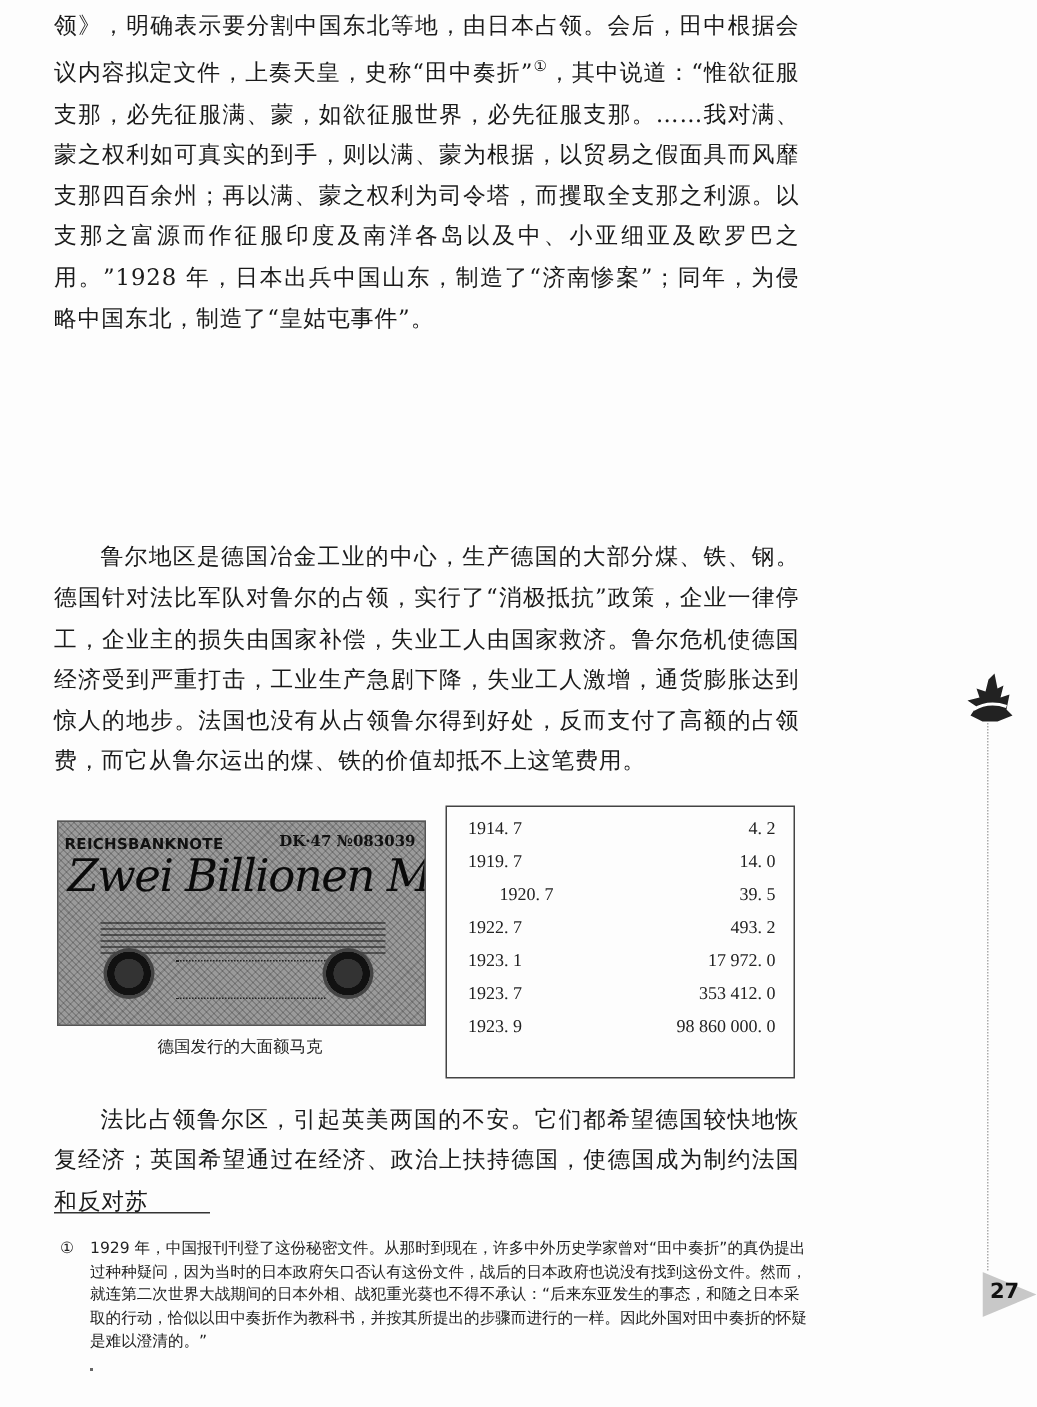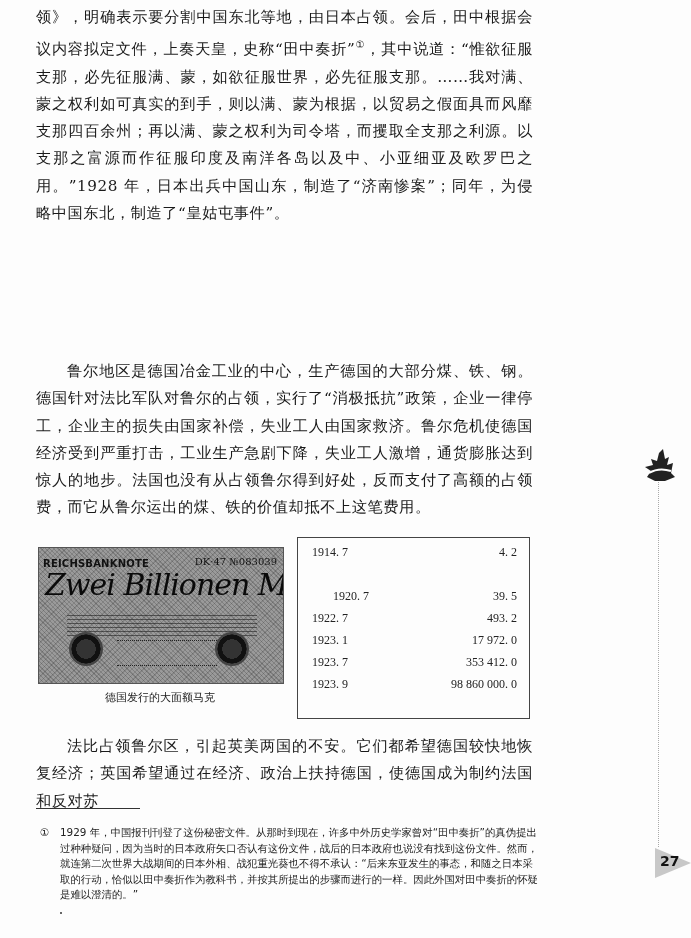--- a/index.html
+++ b/index.html
@@ -24,21 +24,21 @@
   .figure {
     position: absolute; left: 38px; top: 547px; width: 244px; height: 135px;
     background:
       repeating-linear-gradient(45deg, rgba(0,0,0,0.18) 0 1px, transparent 1px 3px),
       repeating-linear-gradient(-45deg, rgba(0,0,0,0.14) 0 1px, transparent 1px 4px),
       #9a9a9a;
     border: 1px solid #555;
     overflow: hidden;
   }
   .note-head { position: absolute; left: 4px; top: 10px; font-family: "DejaVu Sans", sans-serif; font-weight: bold; font-size: 10px; color: #111; letter-spacing: 0.2px; }
-  .note-serial { position: absolute; right: 6px; top: 8px; font-family: "DejaVu Serif", serif; font-size: 10px; color: #111; }
+  .note-serial { position: absolute; right: 6px; top: 8px; font-family: "DejaVu Serif", serif; font-size: 10px; color: #111; font-weight: bold; }
   .note-title { position: absolute; left: 6px; top: 19px; font-family: "DejaVu Serif", serif; font-style: italic; font-size: 30px; color: #0a0a0a; letter-spacing: -1px; white-space: nowrap; }
   .note-small { position: absolute; left: 28px; top: 66px; width: 190px; height: 22px;
     background: repeating-linear-gradient(0deg, #222 0 1px, transparent 1px 4px); opacity: 0.6; }
   .seal { position: absolute; width: 34px; height: 34px; border-radius: 50%; background: radial-gradient(circle, #333 0 40%, #111 41% 60%, #444 61%); top: 84px; }
   .seal.left { left: 30px; } .seal.right { right: 34px; }
   .sigs { position: absolute; left: 78px; top: 92px; width: 100px; height: 24px; border-top: 1px dotted #222; border-bottom: 1px dotted #222; }
   .figure-caption { position: absolute; left: 38px; top: 690px; width: 244px; text-align: center; font-size: 11px; color: #222; }
 
   
   .table-title { position: absolute; left: 296px; top: 513px; font-family: "DejaVu Sans", "Liberation Sans", sans-serif; font-weight: bold; font-size: 12.5px; color: #111; }
@@ -87,20 +87,24 @@
     <div class="seal right"></div>
     <div class="sigs"></div>
   </div>
   <div class="figure-caption">德国发行的大面额马克</div>
 
   <div class="data-table">
     <div class="row" style="top:7px;">
       <span class="c1">1914. 7</span>
       <span class="c2">4. 2</span>
     </div>
+    <div class="row" style="top:29px;">
+      <span class="c1">1919. 7</span>
+      <span class="c2">14. 0</span>
+    </div>
     <div class="row" style="top:51px;margin-left:21px;">
       <span class="c1">1920. 7</span>
       <span class="c2">39. 5</span>
     </div>
     <div class="row" style="top:73px;">
       <span class="c1">1922. 7</span>
       <span class="c2">493. 2</span>
     </div>
     <div class="row" style="top:95px;">
       <span class="c1">1923. 1</span>

